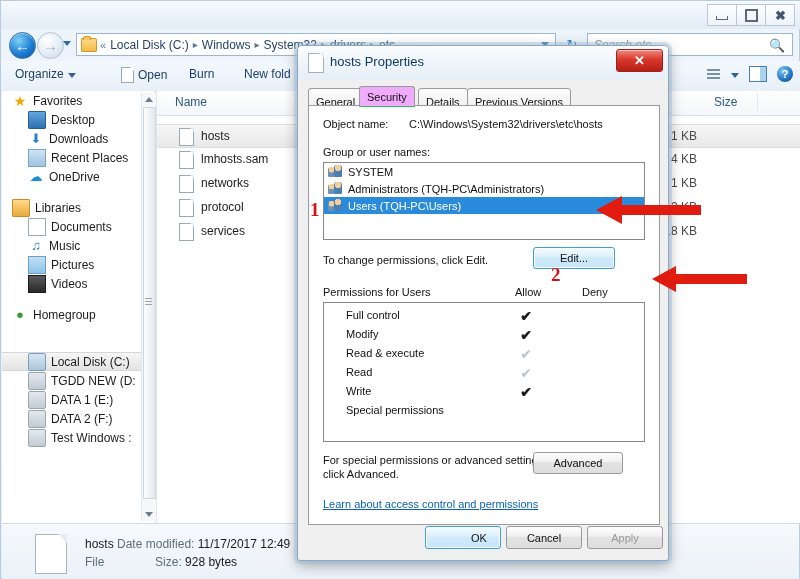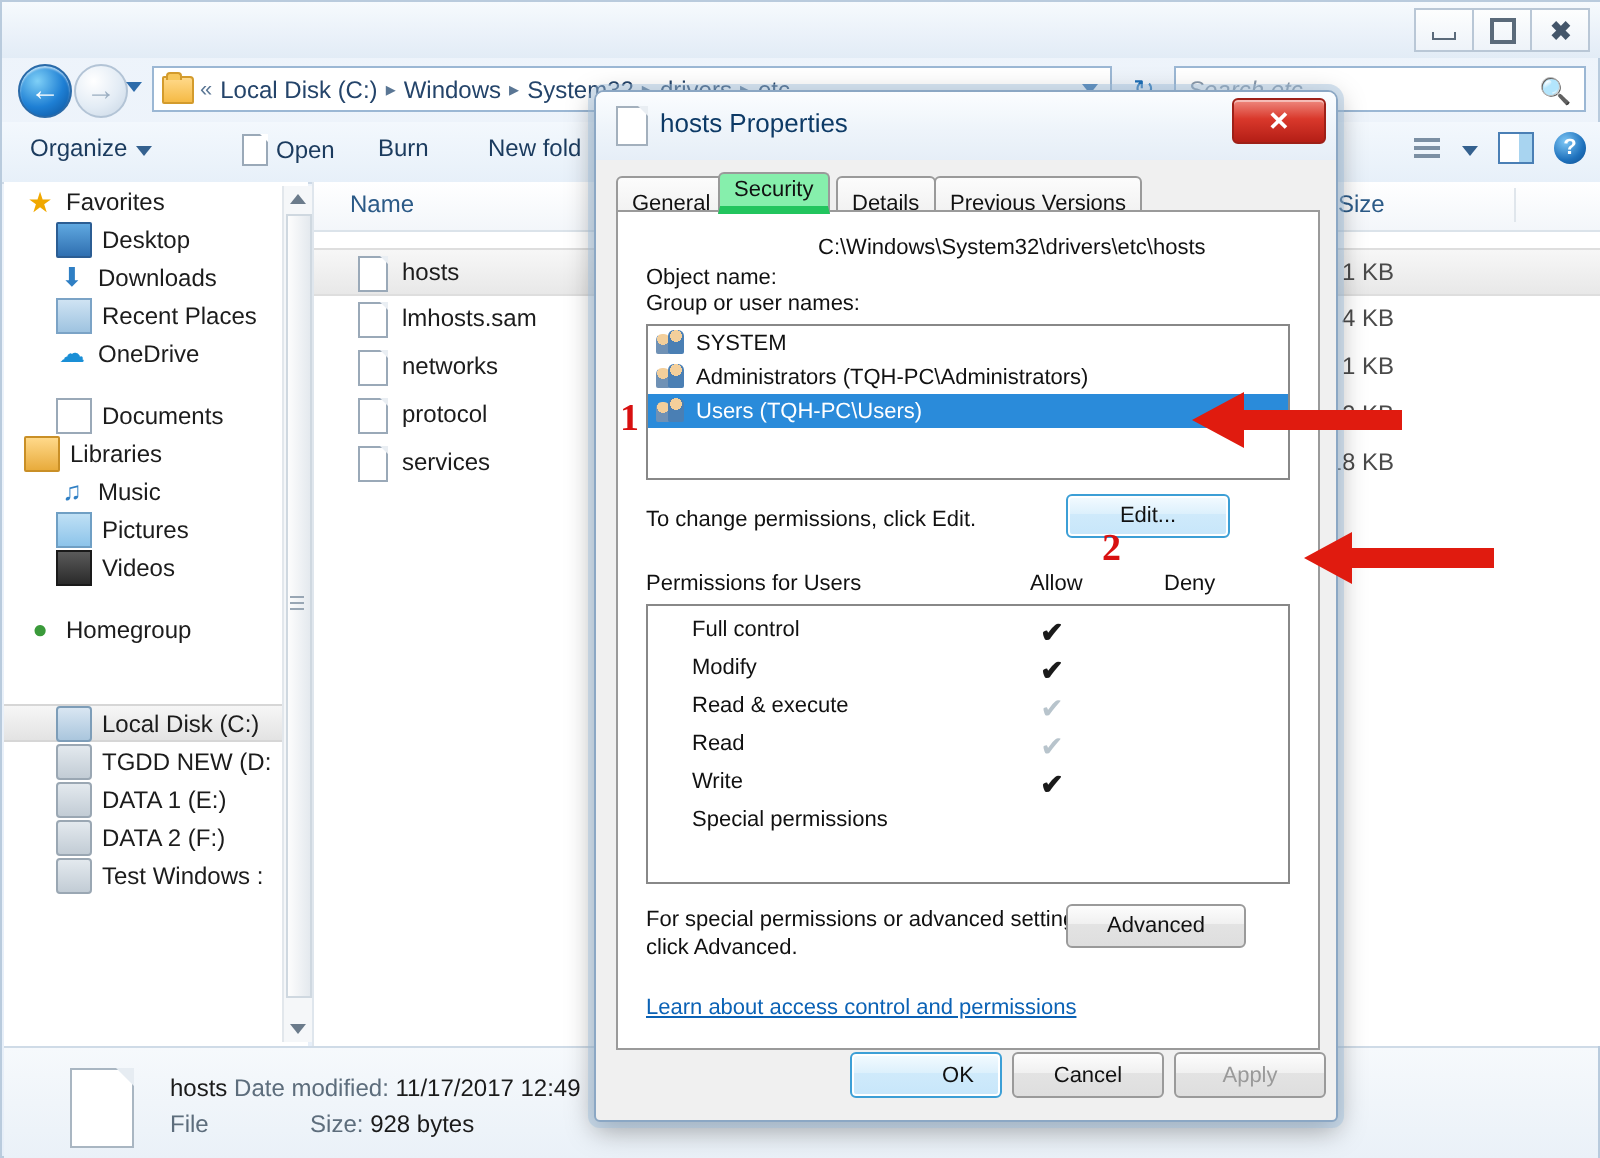--- a/index.html
+++ b/index.html
@@ -321,28 +321,28 @@
   }
   .tab {
     position:absolute; top:2px; height:28px;
     background: linear-gradient(180deg,#fcfcfc 0%, #ececec 100%);
     border:1px solid #9a9a9a;
     font-size:11px; color:#111; padding:0 7px;
     display:flex; align-items:center; box-sizing:border-box;
     border-radius:3px 3px 0 0;
   }
   .tab.active {
-    top:0; height:21px; background:#86efac; border-bottom:4px solid #22c55e;
+    top:0; height:21px; background:#f0abfc; border-bottom:1px solid #22c55e;
     z-index:3; font-weight:normal;
   }
   .tabpanel {
     position:absolute; left:10px; top:59px; width:352px; height:420px;
     background:#ffffff; border:1px solid #9a9a9a; box-sizing:border-box;
   }
-  .obj-label { position:absolute; left:14px; top:12px; font-size:11px; color:#111;margin-top:15px; }
+  .obj-label { position:absolute; left:14px; top:12px; font-size:11px; color:#111; }
   .obj-value { position:absolute; left:100px; top:12px; font-size:11px; color:#111; }
   .grp-label { position:absolute; left:14px; top:40px; font-size:11px; color:#111; }
   .listbox {
     position:absolute; left:14px; top:56px; width:322px; height:78px;
     background:#ffffff; border:1px solid #888888; box-sizing:border-box;
     overflow:hidden;
   }
   .lrow {
     height:17px; display:flex; align-items:center; font-size:11px; color:#111;
     padding-left:4px;
@@ -508,27 +508,27 @@
         <span class="ico ico-recent"></span>
         <span>Recent Places</span>
       </div>
       <div class="nav-item child">
         <span class="ico ico-onedrive">☁</span>
         <span>OneDrive</span>
       </div>
 
       <div class="nav-spacer"></div>
 
-      <div class="nav-item child">
-        <span class="ico ico-docs"></span>
-        <span>Documents</span>
-      </div>
       <div class="nav-item head">
         <span class="ico ico-lib"></span>
         <span>Libraries</span>
+      </div>
+      <div class="nav-item child">
+        <span class="ico ico-docs"></span>
+        <span>Documents</span>
       </div>
       <div class="nav-item child">
         <span class="ico ico-music">♫</span>
         <span>Music</span>
       </div>
       <div class="nav-item child">
         <span class="ico ico-pics"></span>
         <span>Pictures</span>
       </div>
       <div class="nav-item child">
@@ -571,21 +571,21 @@
       <div class="arrow-up"></div>
       <div class="thumb"></div>
       <div class="grip"></div>
       <div class="arrow-dn"></div>
     </div>
 
     <div class="filelist">
       <div class="colhdr">
         <div class="col" style="left:18px;">Name</div>
         <div class="divider" style="left:505px;"></div>
-        <div class="col" style="left:512px;">Size</div>
+        <div class="col" style="left:512px;padding-left:45px;">Size</div>
         <div class="divider" style="left:600px;"></div>
       </div>
 
       <div class="row sel" style="top:33px;">
         <span class="fico"></span>
         <span class="fname">hosts</span>
         <span class="fsize">1 KB</span>
       </div>
       <div class="row" style="top:57px;">
         <span class="fico"></span>

